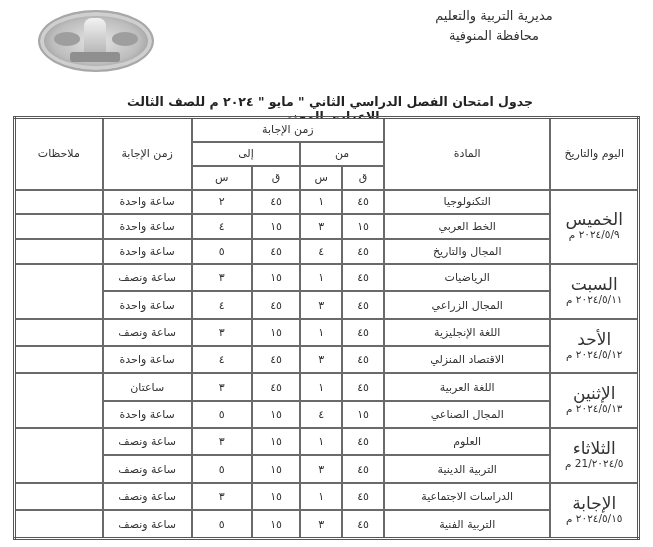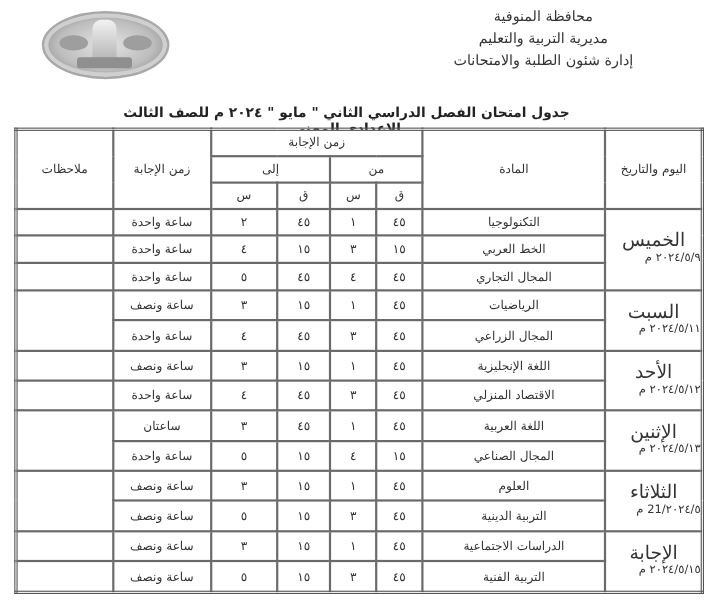--- a/index.html
+++ b/index.html
@@ -25,51 +25,50 @@
   .logo .leaf-l, .logo .leaf-r {
     position:absolute; top:20px; width:26px; height:14px; background:#9e9e9e; border-radius:50%;
   }
   .logo .leaf-l { left:14px; }
   .logo .leaf-r { left:72px; }
   .header {
     position:absolute; right:44px; top:6px; width:230px; direction:rtl; text-align:center;
     font-size:13px; line-height:20px; color:#333;
   }
   .title {
-    position:absolute; left:95px; top:94px; width:440px; direction:rtl; text-align:center;
+    position:absolute; left:110px; top:94px; width:440px; direction:rtl; text-align:center;
     font-size:12.5px; font-weight:bold; color:#222;
   }
   table.schedule {
     position:absolute; left:13px; top:116px; width:627px; height:424px;
     border-collapse:collapse; direction:rtl; table-layout:fixed;
     border:3px double #555;
   }
   table.schedule td, table.schedule th {
     border:2px solid #6a6a6a; text-align:center; vertical-align:middle;
     font-size:11px; font-weight:normal; padding:0; color:#333;
   }
   table.schedule th { background:#fff; }
   .day-name { display:block; font-size:17px; line-height:16px; }
-  .day-date { display:block; font-size:10.5px; line-height:15px;text-align:right; }
+  .day-date { display:block; font-size:10.5px; line-height:15px; }
   .subject { font-size:11.5px; }
 </style>
 </head>
 <body>
 
 <div class="logo">
   <div class="leaf-l"></div>
   <div class="leaf-r"></div>
   <div class="tower"></div>
   <div class="base"></div>
 </div>
 
 <div class="header">
+  <div>مديرية التربية والتعليم</div>
   <div>محافظة المنوفية</div>
-  <div>مديرية التربية والتعليم</div>
-  <div>إدارة شئون الطلبة والامتحانات</div>
 </div>
 
 <div class="title">جدول امتحان الفصل الدراسي الثاني " مايو " ٢٠٢٤ م للصف الثالث الإعدادي المهني</div>
 
 <table class="schedule">
   <colgroup>
     <col style="width:82px">
     <col style="width:155px">
     <col style="width:39px">
     <col style="width:39px">
@@ -115,21 +114,21 @@
     <tr>
       <td class="subject">الخط العربي</td>
       <td>١٥</td>
       <td>٣</td>
       <td>١٥</td>
       <td>٤</td>
       <td>ساعة واحدة</td>
       <td></td>
     </tr>
     <tr>
-      <td class="subject">المجال التجاري</td>
+      <td class="subject">المجال والتاريخ</td>
       <td>٤٥</td>
       <td>٤</td>
       <td>٤٥</td>
       <td>٥</td>
       <td>ساعة واحدة</td>
       <td></td>
     </tr>
 
     <tr>
       <td rowspan="2">

